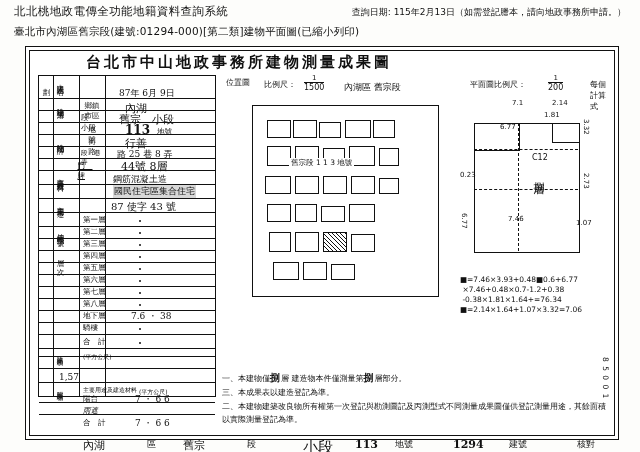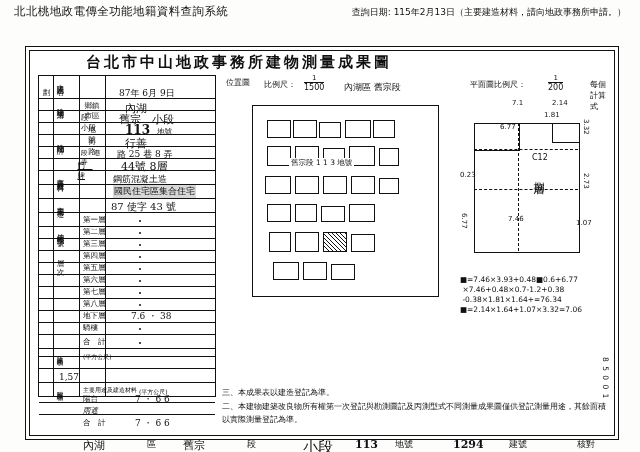--- a/index.html
+++ b/index.html
@@ -63,21 +63,22 @@
   .sideno{
     position:absolute;right:8px;bottom:40px;writing-mode:vertical-rl;
     font-size:7.5px;letter-spacing:1px;
   }
 </style>
 </head>
 <body>
 
 <div class="hdr">
   <div class="hdr-l1">北北桃地政電傳全功能地籍資料查詢系統</div>
-  <div class="hdr-r">查詢日期: 115年2月13日（主要建造材料，請向地政事務所申請。）</div>
+  <div class="hdr-l2">臺北市內湖區舊宗段(建號:01294-000)[第二類]建物平面圖(已縮小列印)</div>
+  <div class="hdr-r">查詢日期: 115年2月13日（如需登記謄本，請向地政事務所申請。）</div>
 </div>
 
 <div class="sheet">
   <div class="sheet-inner"></div>
 
   <div class="title">
     <span>台北市中山地政事務所建物測量成果圖</span>
   </div>
 
   <div class="ltab">
@@ -260,20 +261,23 @@
       <div class="dim" style="left:70px;top:76px;font-size:11px;writing-mode:vertical-rl;letter-spacing:2px;">捌層</div>
     </div>
 
     <div class="calc" style="left:238px;top:200px;"><span>■=7.46×3.93+0.48■0.6+6.77</span>
 <span> ×7.46+0.48×0.7-1.2+0.38</span>
 <span> -0.38×1.81×1.64+=76.34</span>
 <span>■=2.14×1.64+1.07×3.32=7.06</span></div>
   </div>
 
   <div class="notes">
+    <div class="n1">
+      <span>一、本建物僅</span><b>捌</b><span>層 建造物本件僅測量第</span><b>捌</b><span>層部分。</span>
+    </div>
     <div>三、本成果表以建造登記為準。</div>
     <div style="width:390px;">二、本建物建築改良物所有權第一次登記與勘測圖記及丙測型式不同測量成果圖僅供登記測量用途，其餘面積以實際測量登記為準。</div>
   </div>
 
   <div class="sideno">8 5 0 0 1</div>
 </div>
 
 <div class="bottom">
   <span style="left:58px;" class="handw">內湖</span>
   <span style="left:122px;font-size:9px;">區</span>

